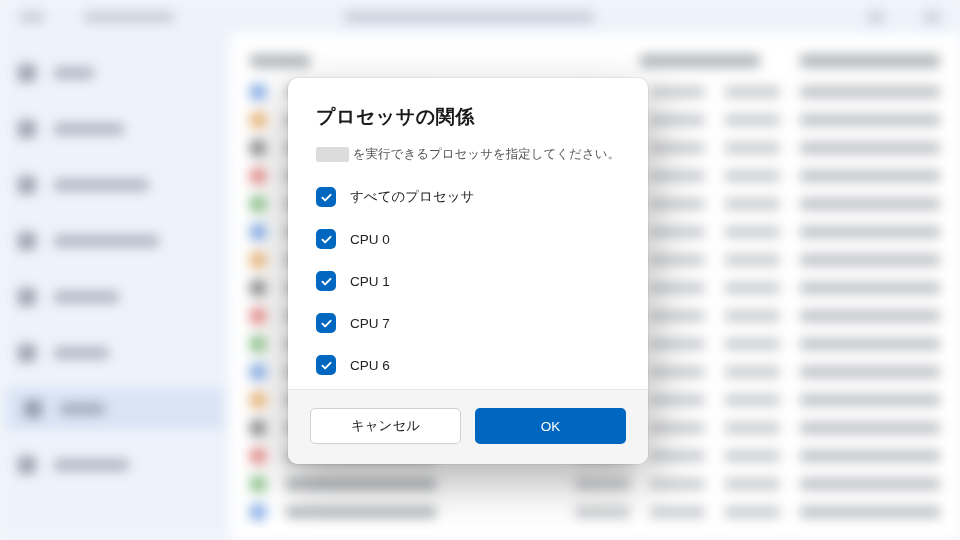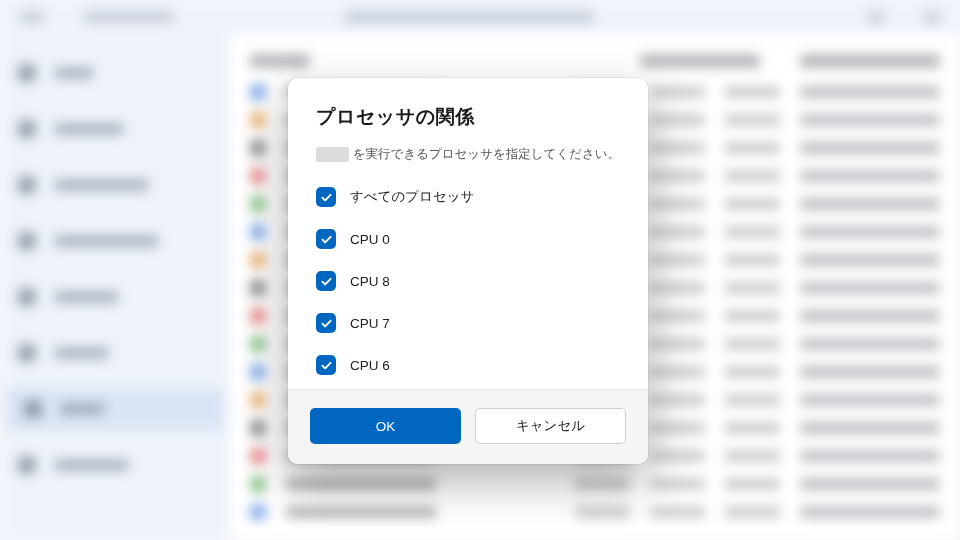--- a/index.html
+++ b/index.html
@@ -383,37 +383,37 @@
             </svg>
           </span>
           <span>CPU 0</span>
         </label>
         <label class="option">
           <span class="cbx checked">
             <svg viewBox="0 0 16 16">
               <path d="M3 8.2 6.3 11.5 13 4.8"></path>
             </svg>
           </span>
-          <span>CPU 8</span>
+          <span>CPU 1</span>
         </label>
         <label class="option">
           <span class="cbx checked">
             <svg viewBox="0 0 16 16">
               <path d="M3 8.2 6.3 11.5 13 4.8"></path>
             </svg>
           </span>
           <span>CPU 7</span>
         </label>
         <label class="option">
           <span class="cbx checked">
             <svg viewBox="0 0 16 16">
               <path d="M3 8.2 6.3 11.5 13 4.8"></path>
             </svg>
           </span>
           <span>CPU 6</span>
         </label>
       </div>
   </div>
   <div class="footer">
+    <div class="btn secondary">キャンセル</div>
     <div class="btn primary">OK</div>
-    <div class="btn secondary">キャンセル</div>
   </div>
 </div>
 
 </body></html>

